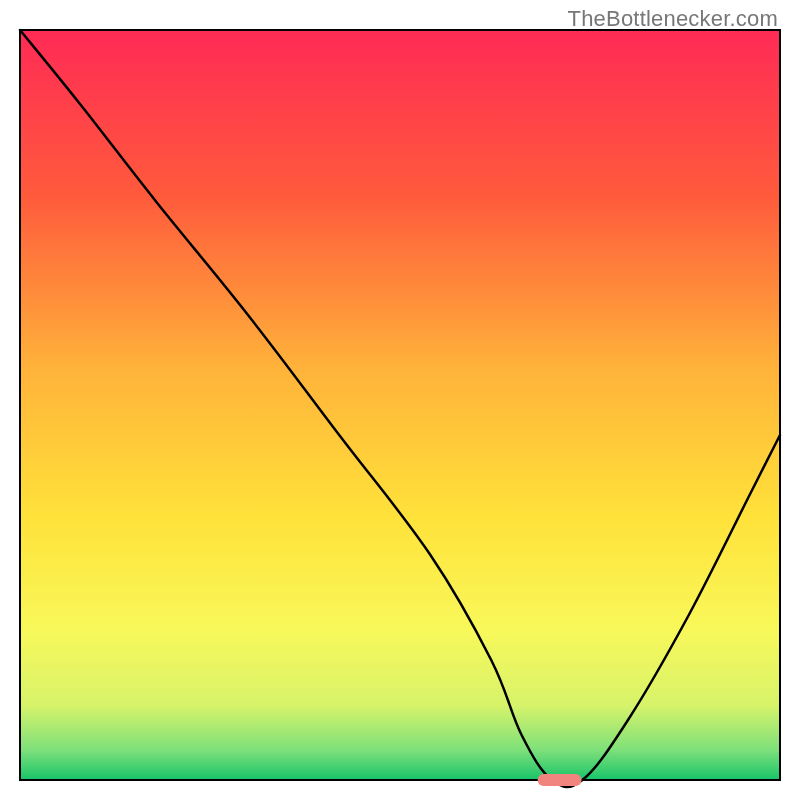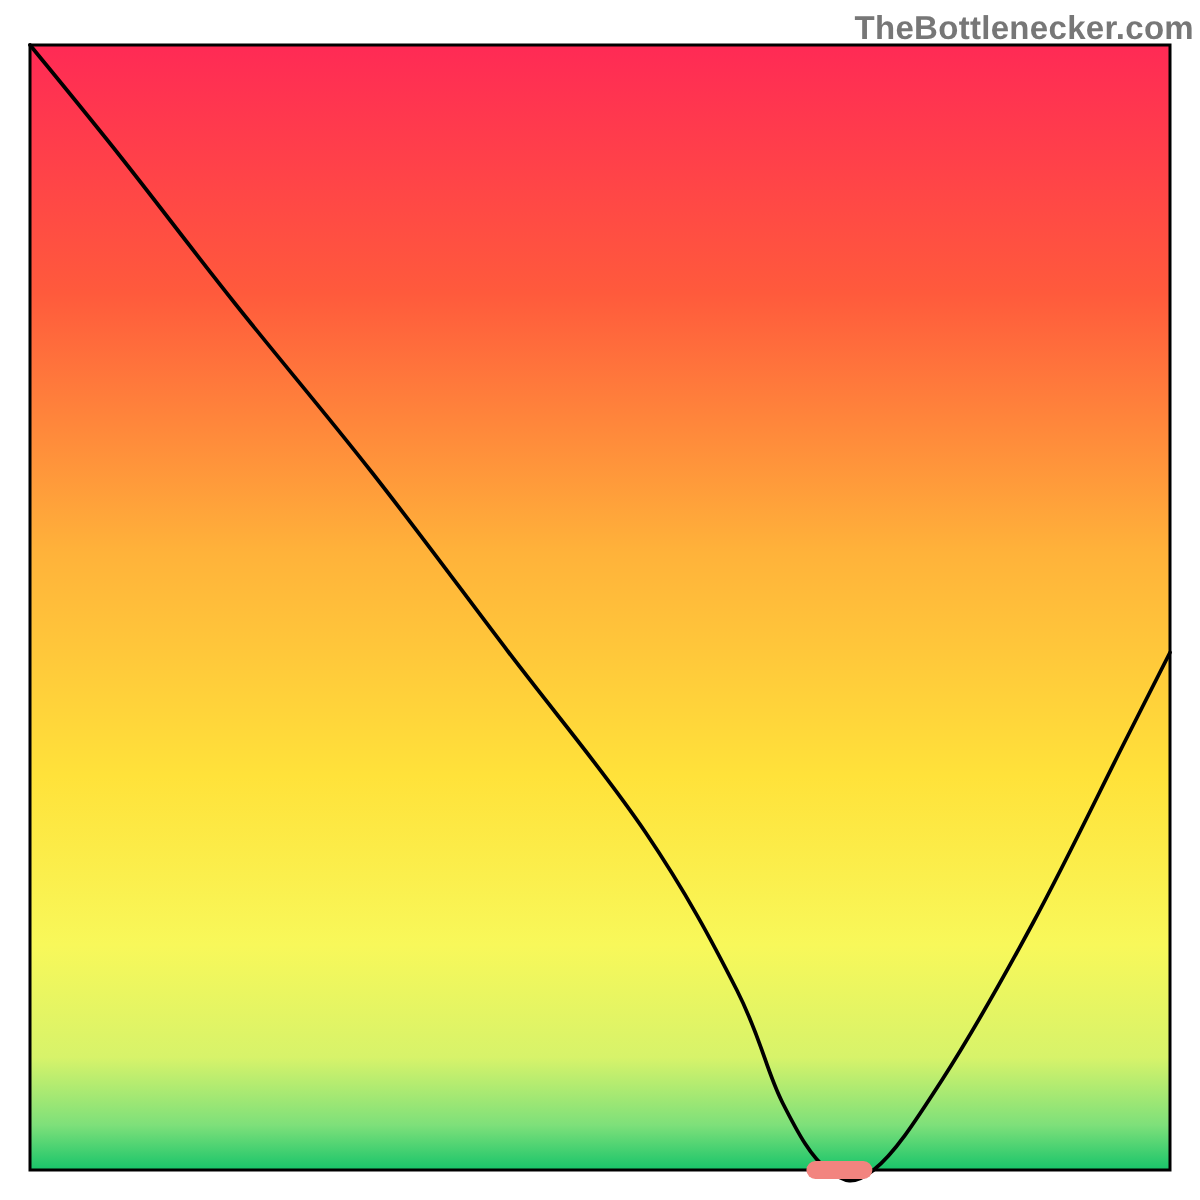--- a/index.html
+++ b/index.html
@@ -13,24 +13,24 @@
   }
   .chart-frame {
     position: relative;
     width: 800px;
     height: 800px;
     box-sizing: border-box;
   }
   .watermark {
     position: absolute;
     top: 6px;
-    right: 4px;
+    right: 22px;
     color: #777;
     font-size: 22px;
-    font-weight: 700;
+    font-weight: 400;
     letter-spacing: 0.2px;
     z-index: 3;
   }
   svg.plot {
     position: absolute;
     left: 0;
     top: 0;
   }
 </style>
 </head>

